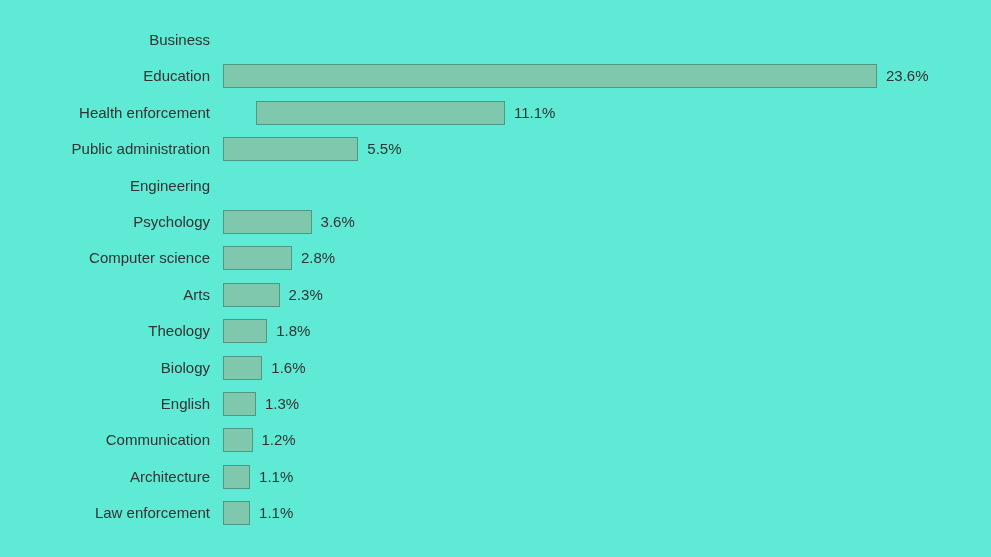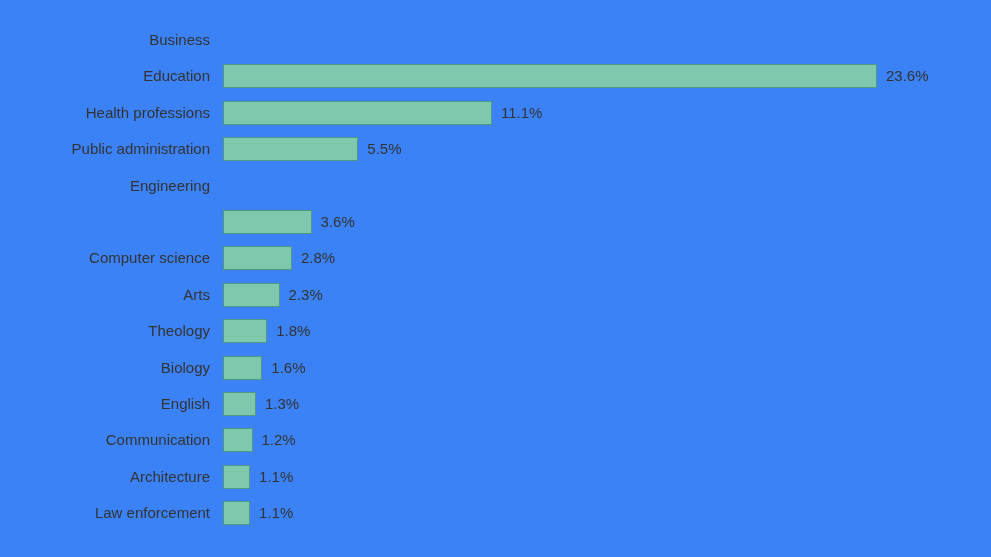--- a/index.html
+++ b/index.html
@@ -12,21 +12,21 @@
     width: 991px;
     height: 557px;
     overflow: hidden;
     position: relative;
   }
 
   #chart-root {
     position: relative;
     width: 991px;
     height: 557px;
-    background: #3b82f6;
+    background: #5eead4;
     overflow: hidden;
   }
 
   
   .chart-title {
     position: absolute;
     left: 0;
     top: -26px;
     width: 991px;
     text-align: center;
@@ -102,37 +102,38 @@
         <div class="cat-label">Business</div>
       </div>
       <div class="bar-row">
         <div class="cat-label">Education</div>
         <div class="bar-track" style="width: 654px;">
           <div class="bar"></div>
           <div class="bar-value">23.6%</div>
         </div>
       </div>
       <div class="bar-row">
-        <div class="cat-label">Health professions</div>
-        <div class="bar-track" style="width: 269px;">
+        <div class="cat-label">Health enforcement</div>
+        <div class="bar-track" style="width: 249px; margin-left: 33px;">
           <div class="bar"></div>
           <div class="bar-value">11.1%</div>
         </div>
       </div>
       <div class="bar-row">
         <div class="cat-label">Public administration</div>
         <div class="bar-track" style="width: 135.3px;">
           <div class="bar"></div>
           <div class="bar-value">5.5%</div>
         </div>
       </div>
       <div class="bar-row">
         <div class="cat-label">Engineering</div>
       </div>
       <div class="bar-row">
+        <div class="cat-label">Psychology</div>
         <div class="bar-track" style="width: 88.56px;">
           <div class="bar"></div>
           <div class="bar-value">3.6%</div>
         </div>
       </div>
       <div class="bar-row">
         <div class="cat-label">Computer science</div>
         <div class="bar-track" style="width: 68.88px; border-radius: 8px;">
           <div class="bar"></div>
           <div class="bar-value">2.8%</div>

